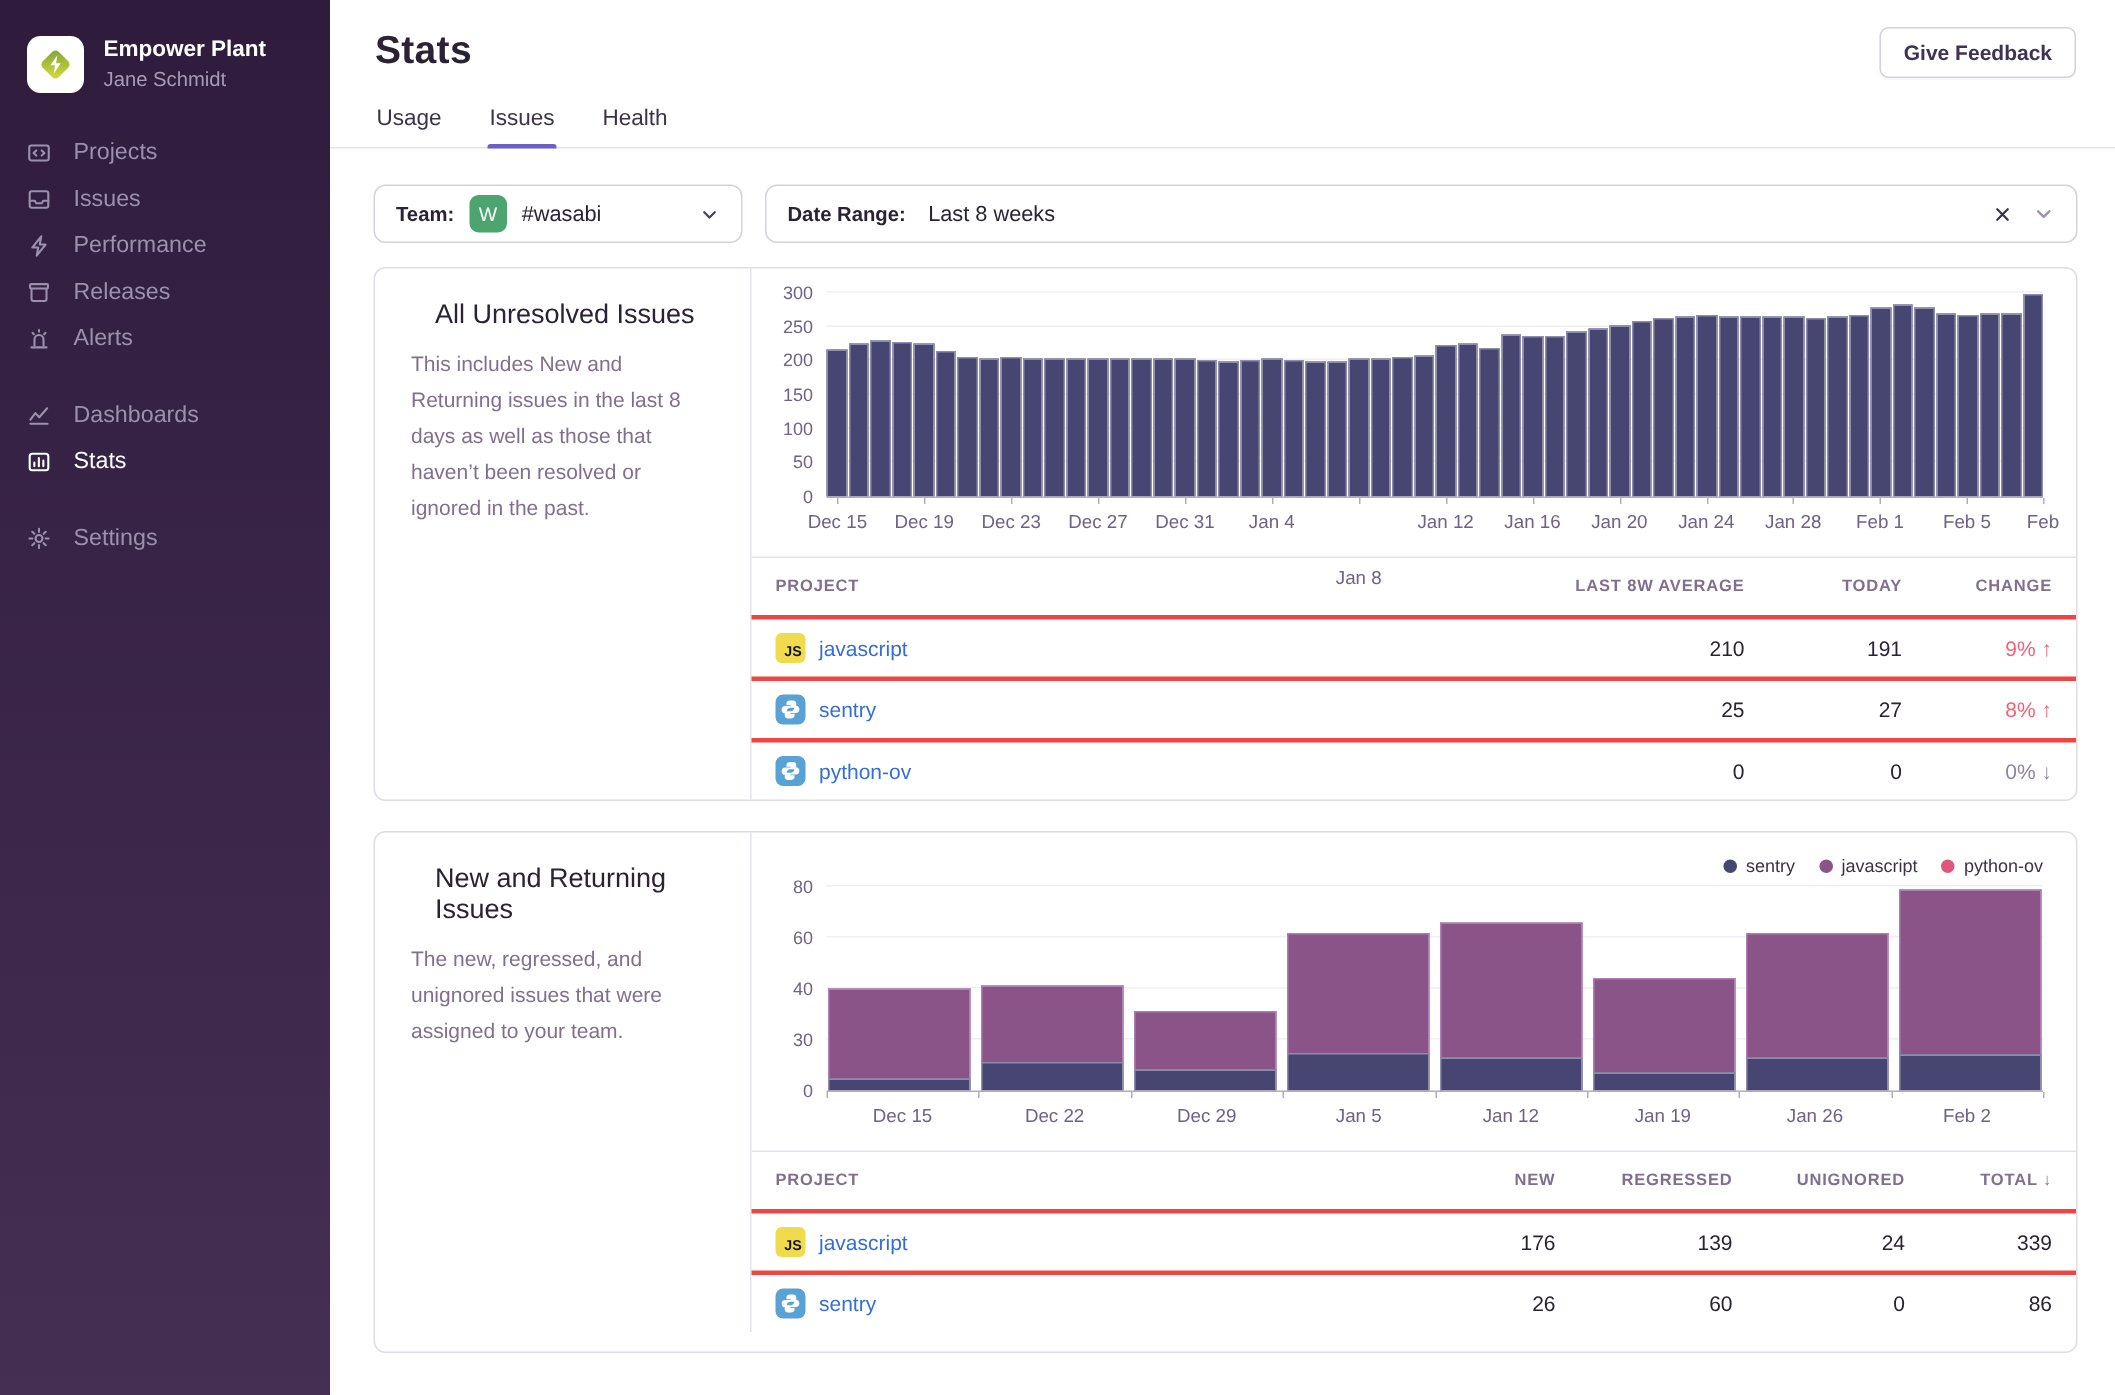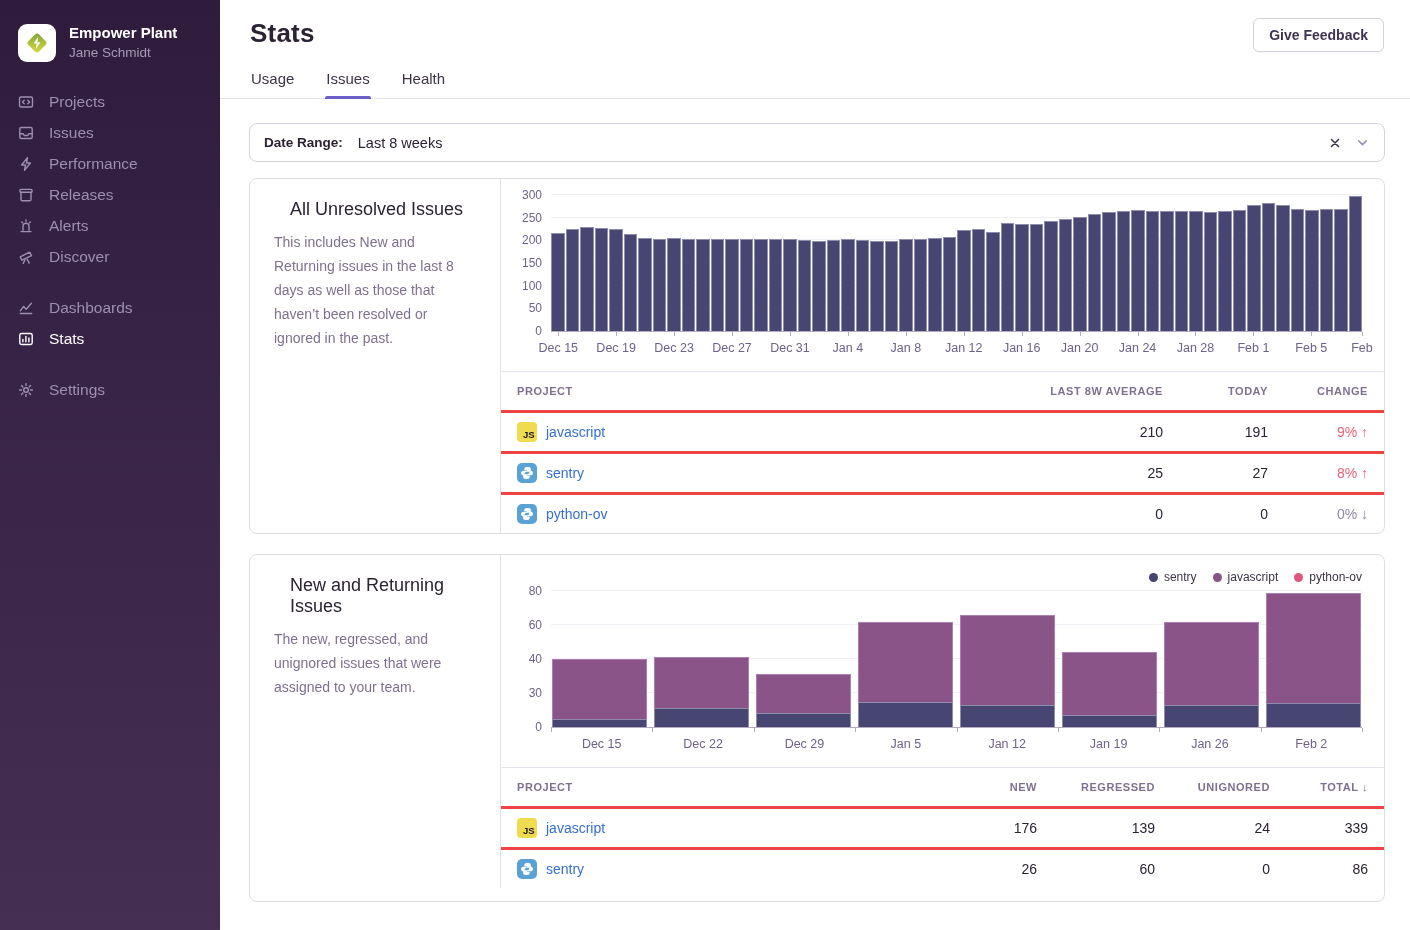--- a/index.html
+++ b/index.html
@@ -159,27 +159,20 @@
         <span>Releases</span>
       </div>
       <div class="nav-item">
         <svg width="16" height="16" viewBox="0 0 16 16" fill="none" stroke="currentColor" stroke-width="1.4" stroke-linecap="round" stroke-linejoin="round">
           <path d="M5 12.3V8.3a3 3 0 0 1 6 0v4"></path>
             <path d="M3 13.6h10"></path>
             <path d="M8 2v1.2M3.7 3.9l.9.9M12.3 3.9l-.9.9"></path>
         </svg>
         <span>Alerts</span>
       </div>
-      <div class="nav-item">
-        <svg width="16" height="16" viewBox="0 0 16 16" fill="none" stroke="currentColor" stroke-width="1.4" stroke-linecap="round" stroke-linejoin="round">
-          <path d="M2.2 7.8 11.6 3.2l1.9 3.4-9.5 4.6z"></path>
-            <path d="M7 10.8 5.2 14.4M9.2 10.4l2 3.8"></path>
-        </svg>
-        <span>Discover</span>
-      </div>
     </div>
 
     <div class="nav-group">
       <div class="nav-item">
         <svg width="16" height="16" viewBox="0 0 16 16" fill="none" stroke="currentColor" stroke-width="1.4" stroke-linecap="round" stroke-linejoin="round">
           <path d="M2.3 13.5h11.4"></path>
             <path d="M2.3 10.8 5.6 6.4l2.6 2.8 5.2-6"></path>
         </svg>
         <span>Dashboards</span>
       </div>
@@ -211,20 +204,28 @@
 
     <div class="tabs">
       <div class="tab">Usage</div>
       <div class="tab active">Issues</div>
       <div class="tab">Health</div>
     </div>
 
     <div class="content">
 
       <div class="filter-row">
+        <div class="filter-ctl team-ctl">
+          <span class="filter-label">Team:</span>
+          <span class="team-avatar">W</span>
+          <span class="team-name">#wasabi</span>
+          <svg width="14" height="14" viewBox="0 0 14 14" fill="none" stroke="#4a415c" stroke-width="1.5" stroke-linecap="round" stroke-linejoin="round">
+            <path d="M3.5 5.5 7 9l3.5-3.5"></path>
+          </svg>
+        </div>
         <div class="filter-ctl date-ctl">
           <span class="filter-label">Date Range:</span>
           <span class="date-value">Last 8 weeks</span>
           <span class="icon-btn">
             <svg width="14" height="14" viewBox="0 0 14 14" fill="none" stroke="#3d3346" stroke-width="1.5" stroke-linecap="round">
               <path d="M3.5 3.5 10.5 10.5M10.5 3.5 3.5 10.5"></path>
             </svg>
           </span>
           <svg width="15" height="15" viewBox="0 0 14 14" fill="none" stroke="#9e91b5" stroke-width="1.5" stroke-linecap="round" stroke-linejoin="round">
             <path d="M3.5 5.5 7 9l3.5-3.5"></path>
@@ -325,21 +326,21 @@
               <div class="xtick-label" style="left: 8.03571%;">Dec 19</div>
               <div class="xtick-mark" style="left: 15.1786%;"></div>
               <div class="xtick-label" style="left: 15.1786%;">Dec 23</div>
               <div class="xtick-mark" style="left: 22.3214%;"></div>
               <div class="xtick-label" style="left: 22.3214%;">Dec 27</div>
               <div class="xtick-mark" style="left: 29.4643%;"></div>
               <div class="xtick-label" style="left: 29.4643%;">Dec 31</div>
               <div class="xtick-mark" style="left: 36.6071%;"></div>
               <div class="xtick-label" style="left: 36.6071%;">Jan 4</div>
               <div class="xtick-mark" style="left: 43.75%;"></div>
-              <div class="xtick-label" style="left: 43.75%;">Jan 8</div>
+              <div class="xtick-label" style="left: 43.75%; margin-top: 37px;">Jan 8</div>
               <div class="xtick-mark" style="left: 50.8929%;"></div>
               <div class="xtick-label" style="left: 50.8929%;">Jan 12</div>
               <div class="xtick-mark" style="left: 58.0357%;"></div>
               <div class="xtick-label" style="left: 58.0357%;">Jan 16</div>
               <div class="xtick-mark" style="left: 65.1786%;"></div>
               <div class="xtick-label" style="left: 65.1786%;">Jan 20</div>
               <div class="xtick-mark" style="left: 72.3214%;"></div>
               <div class="xtick-label" style="left: 72.3214%;">Jan 24</div>
               <div class="xtick-mark" style="left: 79.4643%;"></div>
               <div class="xtick-label" style="left: 79.4643%;">Jan 28</div>

